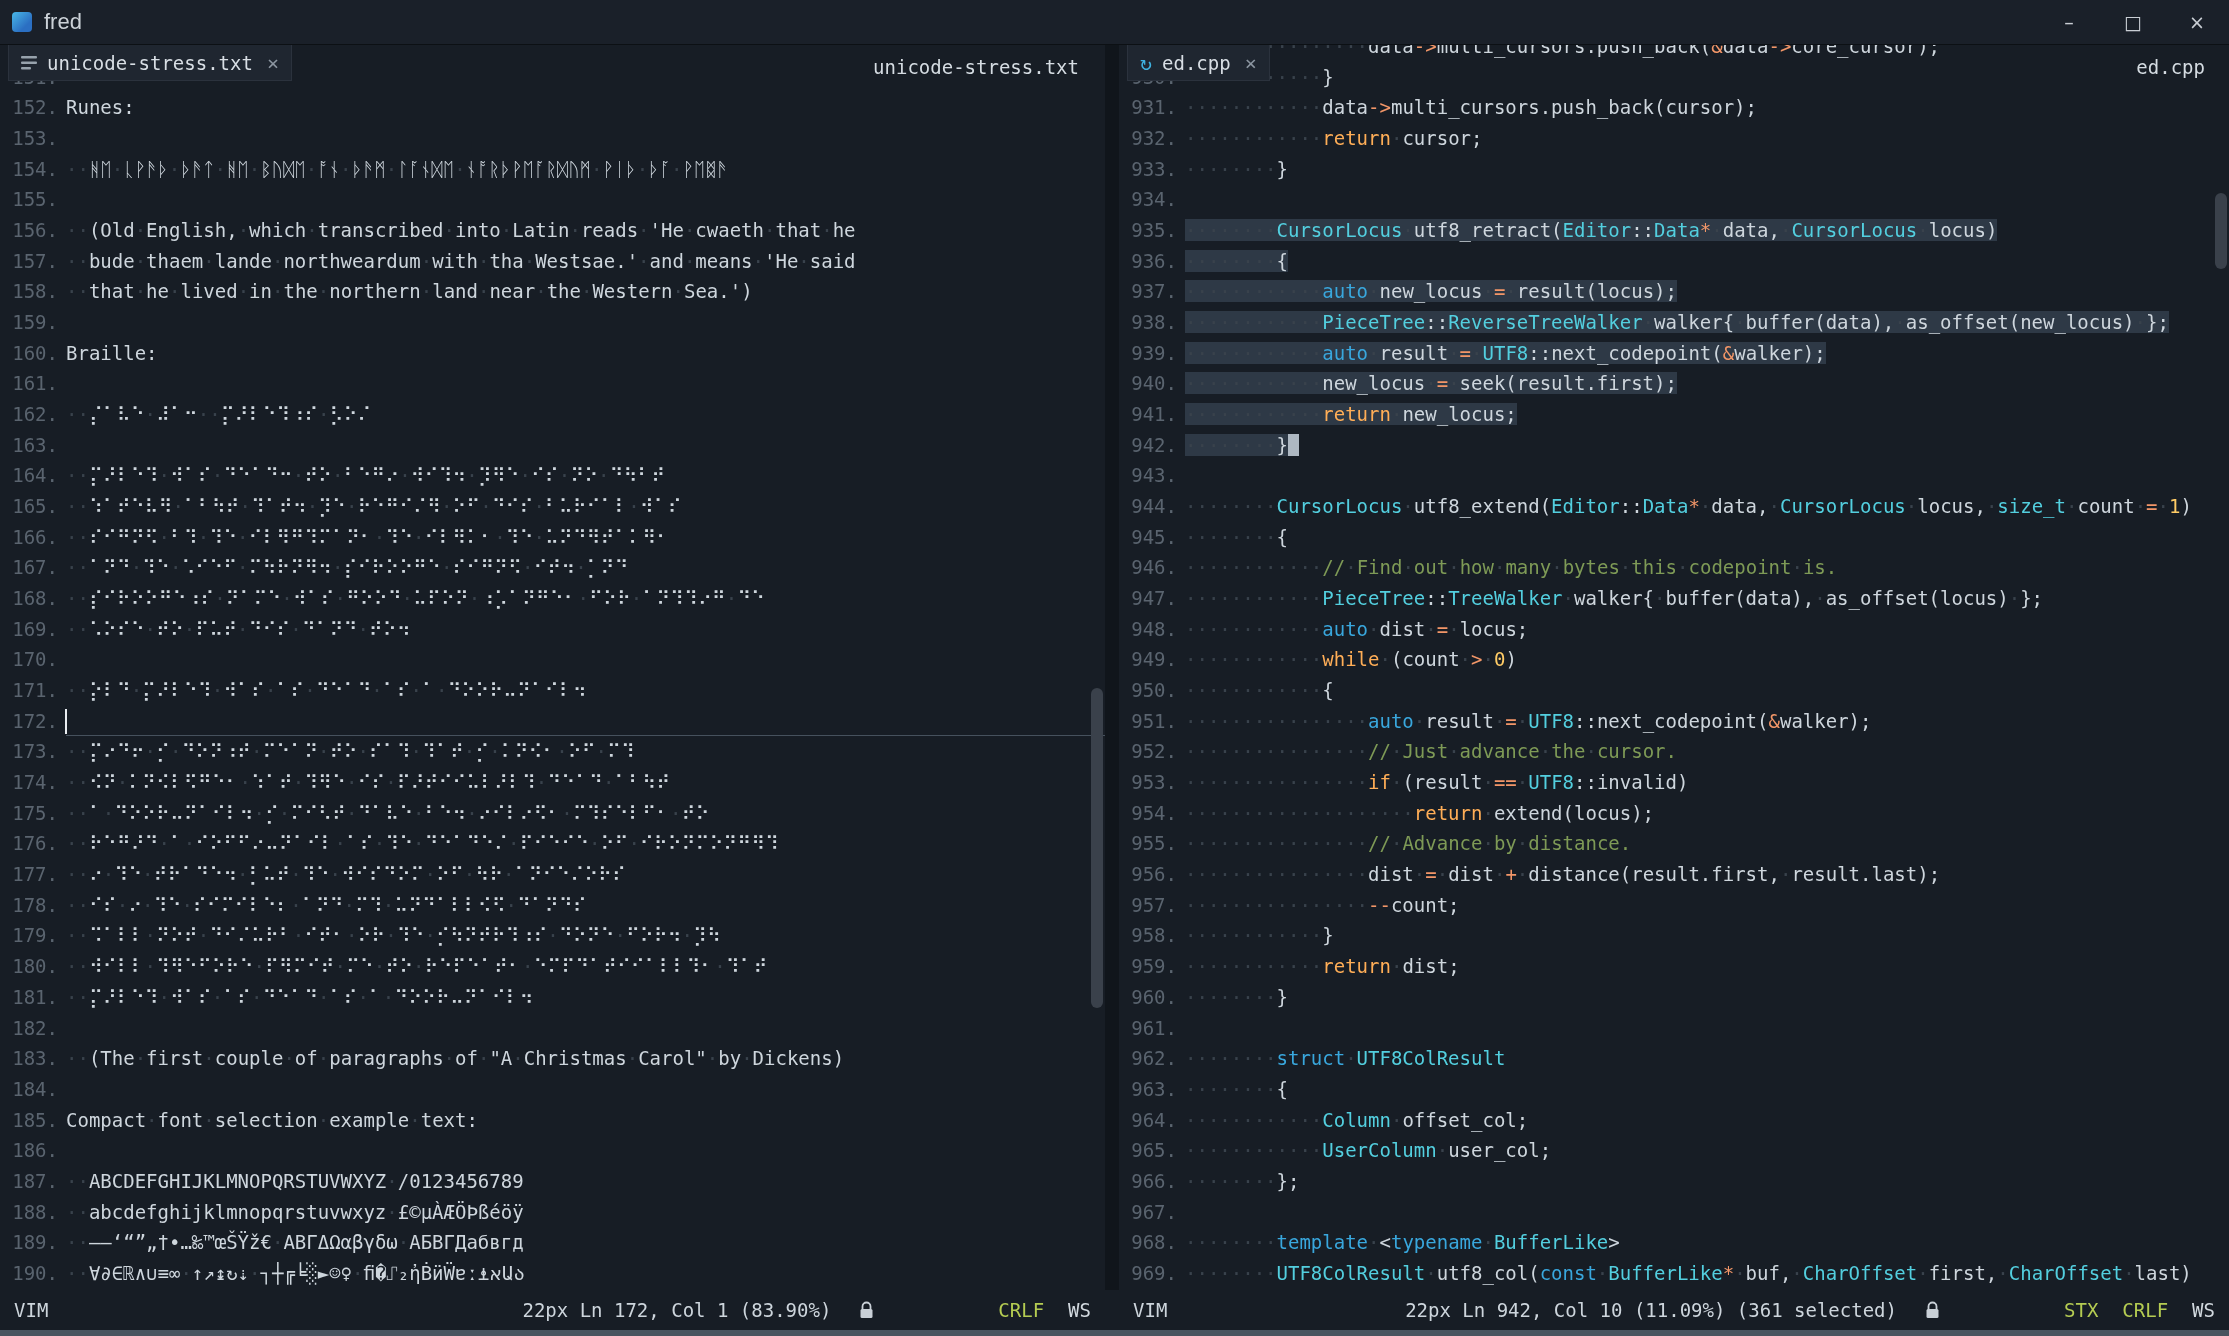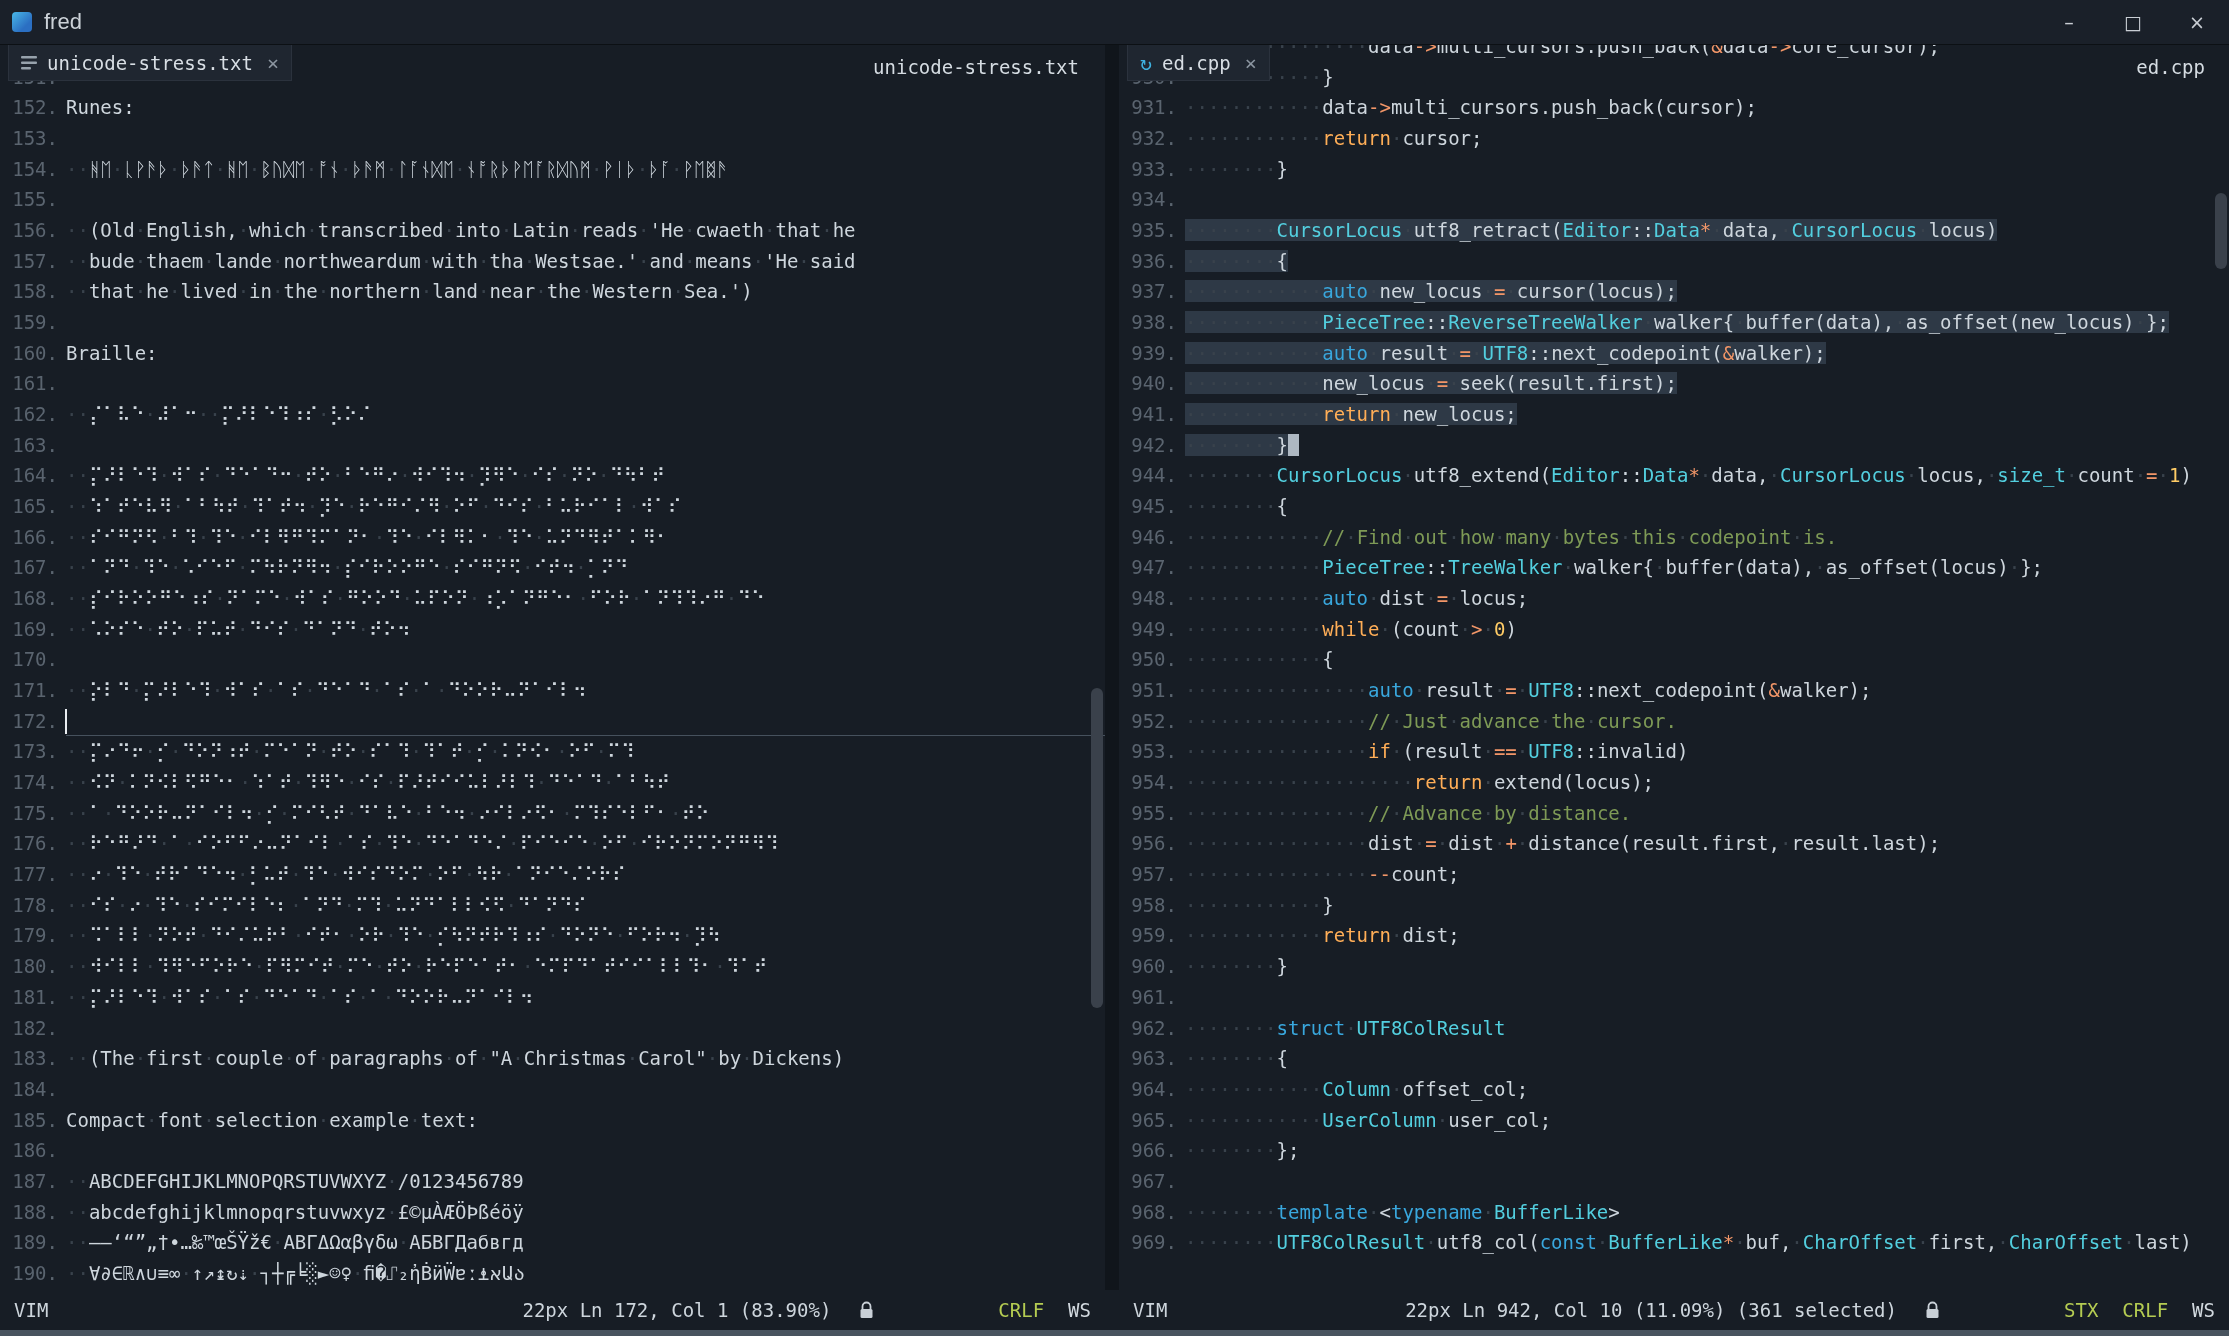--- a/index.html
+++ b/index.html
@@ -145,26 +145,27 @@
   <div class="pane" id="pane-right">
     <div class="pane-lines">
         <div class="row"><span class="num">929.</span><span class="txt"><span class="ws">················</span><span class="tk-d">data</span><span class="tk-o">-&gt;</span><span class="tk-d">multi_cursors.push_back(</span><span class="tk-o">&amp;</span><span class="tk-d">data</span><span class="tk-o">-&gt;</span><span class="tk-d">core_cursor);</span></span></div>
         <div class="row"><span class="num">930.</span><span class="txt"><span class="ws">············</span><span class="tk-d">}</span></span></div>
         <div class="row"><span class="num">931.</span><span class="txt"><span class="ws">············</span><span class="tk-d">data</span><span class="tk-o">-&gt;</span><span class="tk-d">multi_cursors.push_back(cursor);</span></span></div>
         <div class="row"><span class="num">932.</span><span class="txt"><span class="ws">············</span><span class="tk-k">return</span><span class="ws">·</span><span class="tk-d">cursor;</span></span></div>
         <div class="row"><span class="num">933.</span><span class="txt"><span class="ws">········</span><span class="tk-d">}</span></span></div>
         <div class="row"><span class="num">934.</span><span class="txt"></span></div>
         <div class="row"><span class="num">935.</span><span class="txt"><span class="sel"><span class="ws">········</span><span class="tk-t">CursorLocus</span><span class="ws">·</span><span class="tk-d">utf8_retract(</span><span class="tk-t">Editor</span><span class="tk-d">::</span><span class="tk-t">Data</span><span class="tk-o">*</span><span class="ws">·</span><span class="tk-d">data,</span><span class="ws">·</span><span class="tk-t">CursorLocus</span><span class="ws">·</span><span class="tk-d">locus)</span></span></span></div>
         <div class="row"><span class="num">936.</span><span class="txt"><span class="sel"><span class="ws">········</span><span class="tk-d">{</span></span></span></div>
-        <div class="row"><span class="num">937.</span><span class="txt"><span class="sel"><span class="ws">············</span><span class="tk-s">auto</span><span class="ws">·</span><span class="tk-d">new_locus</span><span class="ws">·</span><span class="tk-o">=</span><span class="ws">·</span><span class="tk-d">cursor(locus);</span></span></span></div>
+        <div class="row"><span class="num">937.</span><span class="txt"><span class="sel"><span class="ws">············</span><span class="tk-s">auto</span><span class="ws">·</span><span class="tk-d">new_locus</span><span class="ws">·</span><span class="tk-o">=</span><span class="ws">·</span><span class="tk-d">result(locus);</span></span></span></div>
         <div class="row"><span class="num">938.</span><span class="txt"><span class="sel"><span class="ws">············</span><span class="tk-t">PieceTree</span><span class="tk-d">::</span><span class="tk-t">ReverseTreeWalker</span><span class="ws">·</span><span class="tk-d">walker{</span><span class="ws">·</span><span class="tk-d">buffer(data),</span><span class="ws">·</span><span class="tk-d">as_offset(new_locus)</span><span class="ws">·</span><span class="tk-d">};</span></span></span></div>
         <div class="row"><span class="num">939.</span><span class="txt"><span class="sel"><span class="ws">············</span><span class="tk-s">auto</span><span class="ws">·</span><span class="tk-d">result</span><span class="ws">·</span><span class="tk-o">=</span><span class="ws">·</span><span class="tk-t">UTF8</span><span class="tk-d">::next_codepoint(</span><span class="tk-o">&amp;</span><span class="tk-d">walker);</span></span></span></div>
         <div class="row"><span class="num">940.</span><span class="txt"><span class="sel"><span class="ws">············</span><span class="tk-d">new_locus</span><span class="ws">·</span><span class="tk-o">=</span><span class="ws">·</span><span class="tk-d">seek(result.first);</span></span></span></div>
         <div class="row"><span class="num">941.</span><span class="txt"><span class="sel"><span class="ws">············</span><span class="tk-k">return</span><span class="ws">·</span><span class="tk-d">new_locus;</span></span></span></div>
         <div class="row"><span class="num">942.</span><span class="txt"><span class="sel"><span class="ws">········</span><span class="tk-d">}</span></span><span class="block-cursor"> </span></span></div>
+        <div class="row"><span class="num">943.</span><span class="txt"></span></div>
         <div class="row"><span class="num">944.</span><span class="txt"><span class="ws">········</span><span class="tk-t">CursorLocus</span><span class="ws">·</span><span class="tk-d">utf8_extend(</span><span class="tk-t">Editor</span><span class="tk-d">::</span><span class="tk-t">Data</span><span class="tk-o">*</span><span class="ws">·</span><span class="tk-d">data,</span><span class="ws">·</span><span class="tk-t">CursorLocus</span><span class="ws">·</span><span class="tk-d">locus,</span><span class="ws">·</span><span class="tk-t">size_t</span><span class="ws">·</span><span class="tk-d">count</span><span class="ws">·</span><span class="tk-o">=</span><span class="ws">·</span><span class="tk-n">1</span><span class="tk-d">)</span></span></div>
         <div class="row"><span class="num">945.</span><span class="txt"><span class="ws">········</span><span class="tk-d">{</span></span></div>
         <div class="row"><span class="num">946.</span><span class="txt"><span class="ws">············</span><span class="tk-c">//</span><span class="ws">·</span><span class="tk-c">Find</span><span class="ws">·</span><span class="tk-c">out</span><span class="ws">·</span><span class="tk-c">how</span><span class="ws">·</span><span class="tk-c">many</span><span class="ws">·</span><span class="tk-c">bytes</span><span class="ws">·</span><span class="tk-c">this</span><span class="ws">·</span><span class="tk-c">codepoint</span><span class="ws">·</span><span class="tk-c">is.</span></span></div>
         <div class="row"><span class="num">947.</span><span class="txt"><span class="ws">············</span><span class="tk-t">PieceTree</span><span class="tk-d">::</span><span class="tk-t">TreeWalker</span><span class="ws">·</span><span class="tk-d">walker{</span><span class="ws">·</span><span class="tk-d">buffer(data),</span><span class="ws">·</span><span class="tk-d">as_offset(locus)</span><span class="ws">·</span><span class="tk-d">};</span></span></div>
         <div class="row"><span class="num">948.</span><span class="txt"><span class="ws">············</span><span class="tk-s">auto</span><span class="ws">·</span><span class="tk-d">dist</span><span class="ws">·</span><span class="tk-o">=</span><span class="ws">·</span><span class="tk-d">locus;</span></span></div>
         <div class="row"><span class="num">949.</span><span class="txt"><span class="ws">············</span><span class="tk-k">while</span><span class="ws">·</span><span class="tk-d">(count</span><span class="ws">·</span><span class="tk-o">&gt;</span><span class="ws">·</span><span class="tk-n">0</span><span class="tk-d">)</span></span></div>
         <div class="row"><span class="num">950.</span><span class="txt"><span class="ws">············</span><span class="tk-d">{</span></span></div>
         <div class="row"><span class="num">951.</span><span class="txt"><span class="ws">················</span><span class="tk-s">auto</span><span class="ws">·</span><span class="tk-d">result</span><span class="ws">·</span><span class="tk-o">=</span><span class="ws">·</span><span class="tk-t">UTF8</span><span class="tk-d">::next_codepoint(</span><span class="tk-o">&amp;</span><span class="tk-d">walker);</span></span></div>
         <div class="row"><span class="num">952.</span><span class="txt"><span class="ws">················</span><span class="tk-c">//</span><span class="ws">·</span><span class="tk-c">Just</span><span class="ws">·</span><span class="tk-c">advance</span><span class="ws">·</span><span class="tk-c">the</span><span class="ws">·</span><span class="tk-c">cursor.</span></span></div>
         <div class="row"><span class="num">953.</span><span class="txt"><span class="ws">················</span><span class="tk-k">if</span><span class="ws">·</span><span class="tk-d">(result</span><span class="ws">·</span><span class="tk-o">==</span><span class="ws">·</span><span class="tk-t">UTF8</span><span class="tk-d">::invalid)</span></span></div>

